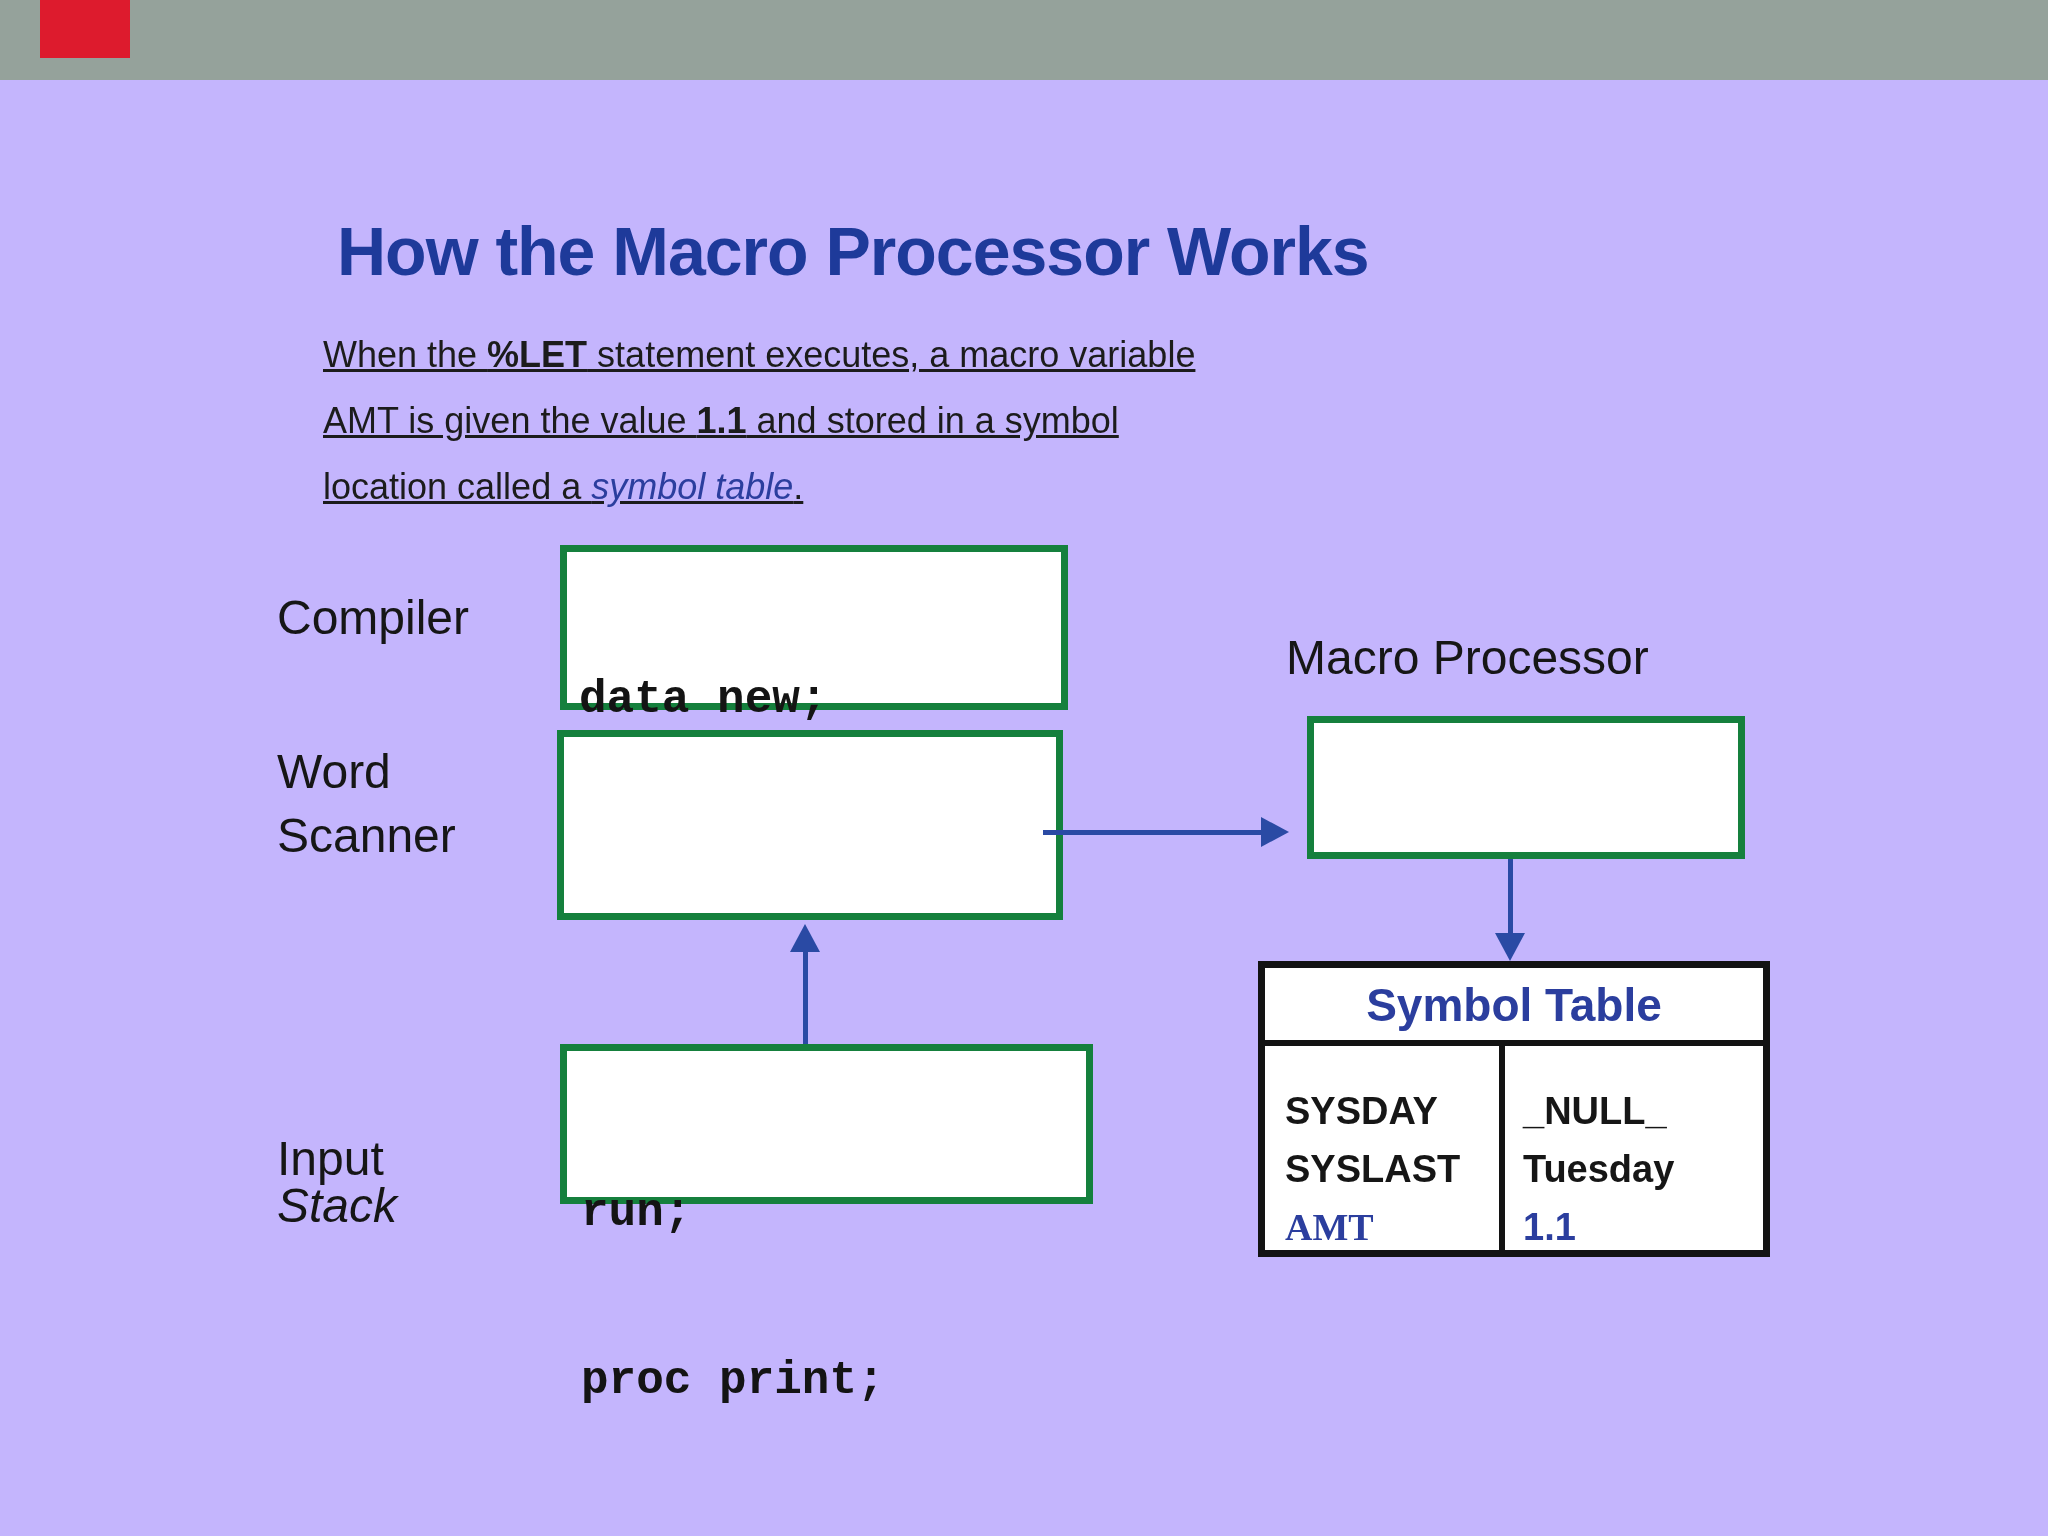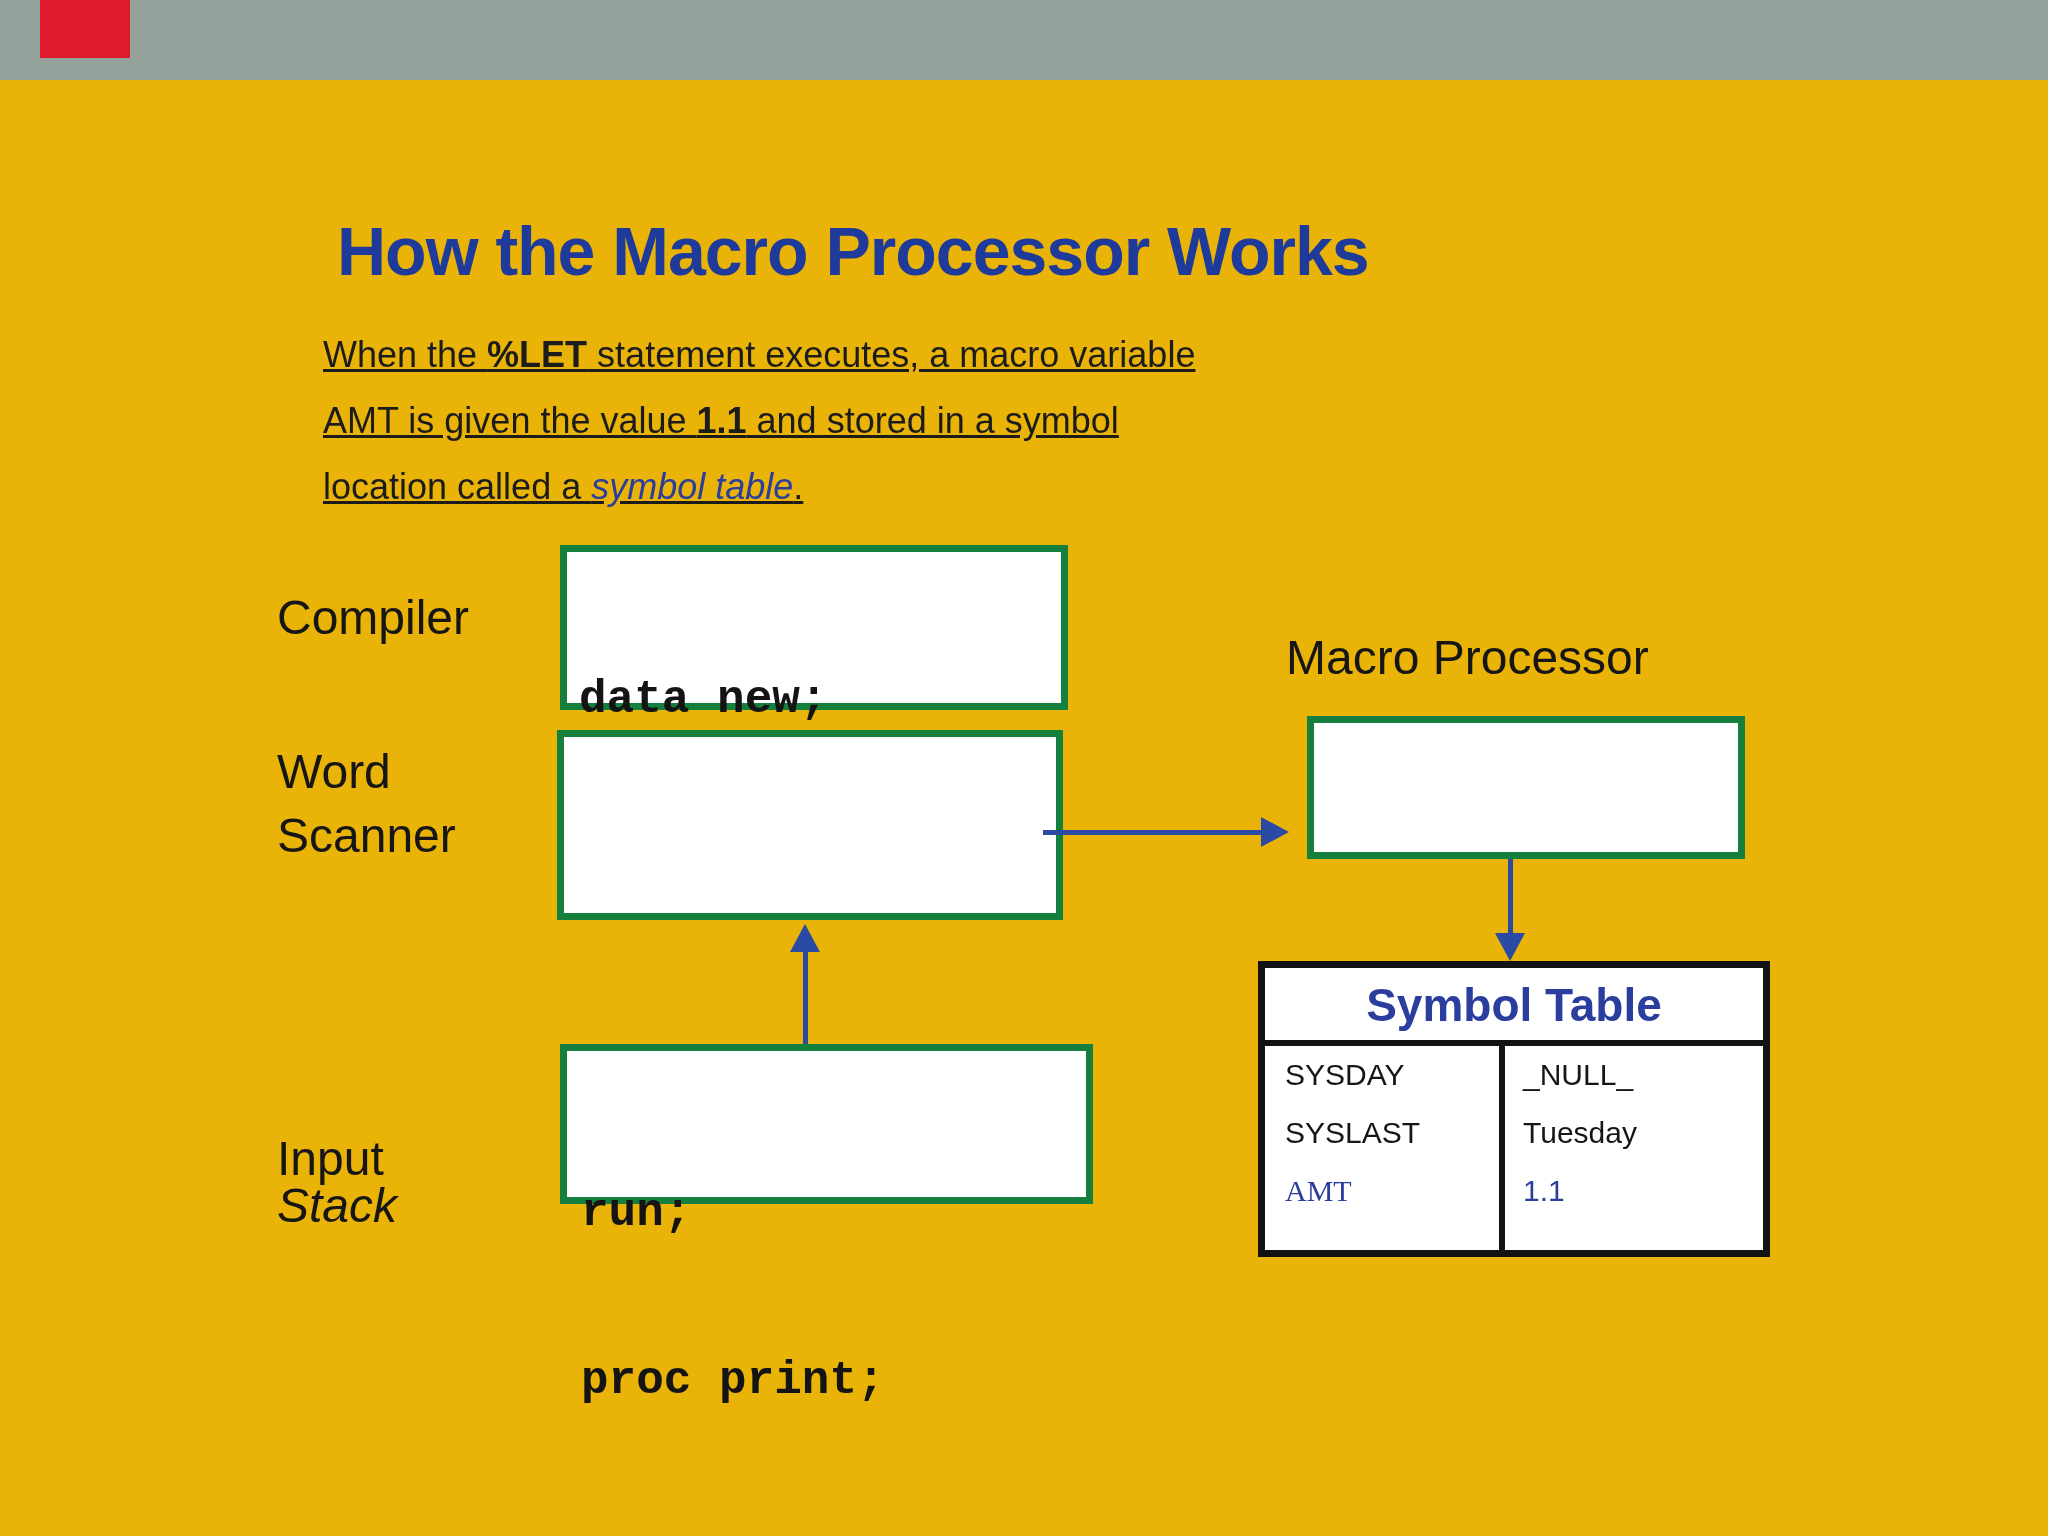--- a/index.html
+++ b/index.html
@@ -1,16 +1,16 @@
 <!DOCTYPE html>
 <html><head>
 <meta charset="utf-8">
 <style>
   html,body{margin:0;padding:0;background:#ffffff;}
-  #slide{position:relative;width:2048px;height:1536px;background:#eab308;overflow:hidden;
+  #slide{position:relative;width:2048px;height:1536px;background:#c4b5fd;overflow:hidden;
          font-family:"Liberation Sans",sans-serif;}
   .topbar{position:absolute;left:0;top:0;width:2048px;height:80px;background:#95a29b;}
   .red-accent{position:absolute;left:40px;top:0;width:90px;height:58px;background:#dd1b2d;}
   .title{position:absolute;left:337px;top:212px;font-size:68px;font-weight:bold;
          color:#1e3a9a;letter-spacing:-1px;white-space:nowrap;}
   .bodytext{position:absolute;left:323px;top:322px;font-size:36px;color:#1c1c1c;
             line-height:66px;white-space:nowrap;text-decoration:underline;}
   .bodytext .ln{display:block;}
   .bodytext b{font-weight:bold;}
   .blue-it{color:#2b3e9e;font-style:italic;}
@@ -27,21 +27,21 @@
   .shaft{position:absolute;background:#2a4aa4;}
   .head{position:absolute;width:0;height:0;}
   .head-right{border-left:28px solid #2a4aa4;border-top:15px solid transparent;border-bottom:15px solid transparent;}
   .head-up{border-bottom:28px solid #2a4aa4;border-left:15px solid transparent;border-right:15px solid transparent;}
   .head-down{border-top:28px solid #2a4aa4;border-left:15px solid transparent;border-right:15px solid transparent;}
   .st{position:absolute;left:1258px;top:961px;width:512px;height:296px;border:7px solid #131313;
       background:#ffffff;box-sizing:border-box;}
   .st-header{height:72px;line-height:74px;border-bottom:6px solid #131313;text-align:center;
              font-size:46px;font-weight:bold;color:#2b3e9e;}
   .st-body{display:flex;height:204px;}
-  .st-col{line-height:58px;font-size:30px;font-weight:normal;color:#161616;
+  .st-col{padding-top:36px;line-height:58px;font-size:38px;font-weight:bold;color:#161616;
           box-sizing:border-box;white-space:nowrap;}
   .st-names{width:234px;padding-left:20px;}
   .st-values{flex:1;border-left:6px solid #131313;padding-left:18px;}
   .st-blue{color:#2b3e9e;}
   .amt{font-family:"Liberation Serif",serif;}
 </style>
 </head>
 <body>
 
 <div id="slide">

